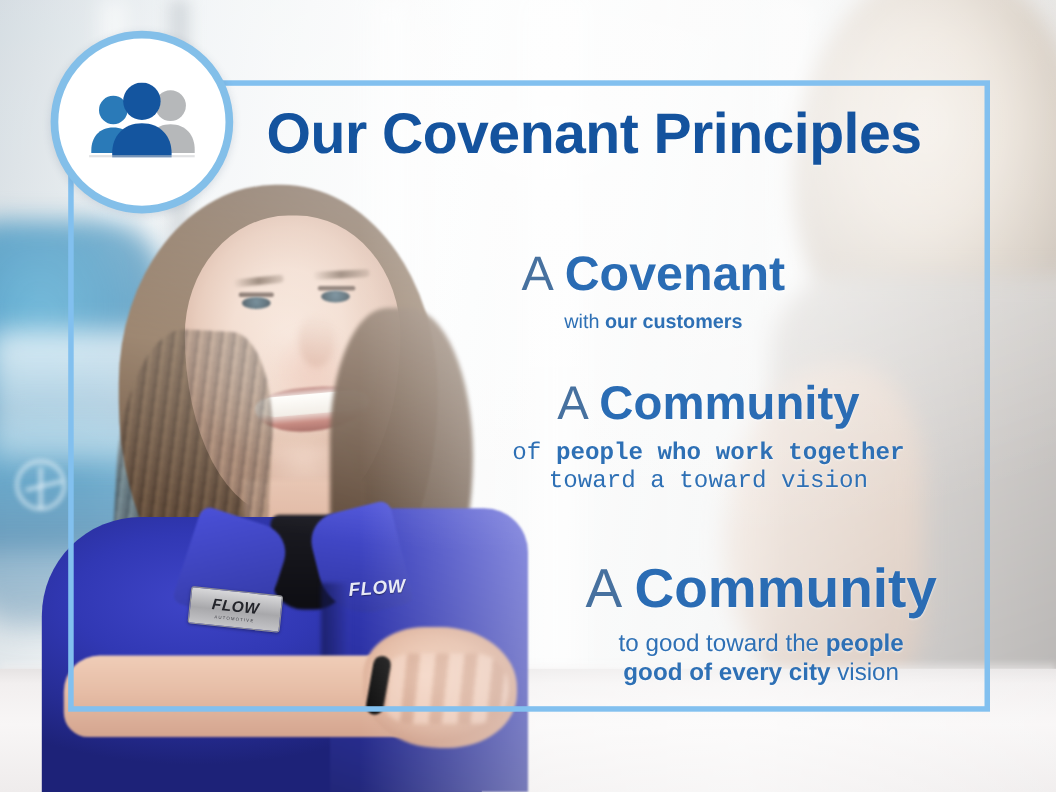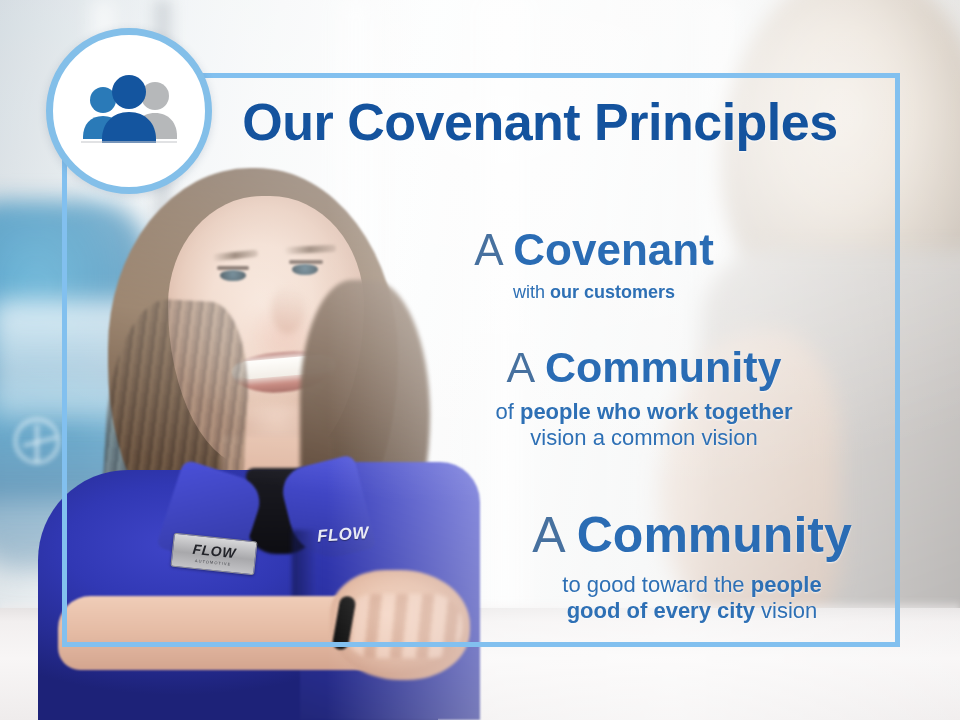--- a/index.html
+++ b/index.html
@@ -484,21 +484,21 @@
         <span class="p-word" style="color: rgb(42, 108, 180);">Covenant</span>
       </div>
       <div class="p-sub" style="color: rgb(46, 112, 181);"><span>with </span><b>our customers</b></div>
     </div>
 
     <div class="principle" id="p-community">
       <div class="p-head">
         <span class="p-article" style="color: rgb(71, 113, 159);">A</span>
         <span class="p-word" style="color: rgb(42, 108, 180);">Community</span>
       </div>
-      <div class="p-sub" style="color: rgb(46, 112, 181);"><span>of </span><b>people who work together</b><br><span>vision a common vision</span></div>
+      <div class="p-sub" style="color: rgb(46, 112, 181); font-family: Liberation Mono, monospace;"><span>of </span><b>people who work together</b><br><span>toward a toward vision</span></div>
     </div>
 
     <div class="principle" id="p-commitment">
       <div class="p-head">
         <span class="p-article" style="color: rgb(71, 113, 159);">A</span>
         <span class="p-word" style="color: rgb(42, 108, 180);">Community</span>
       </div>
       <div class="p-sub" style="color: rgb(46, 112, 181);"><span>to good toward the </span><b>people</b><br><b>good of every city</b><span> vision</span><br></div>
     </div>
 

